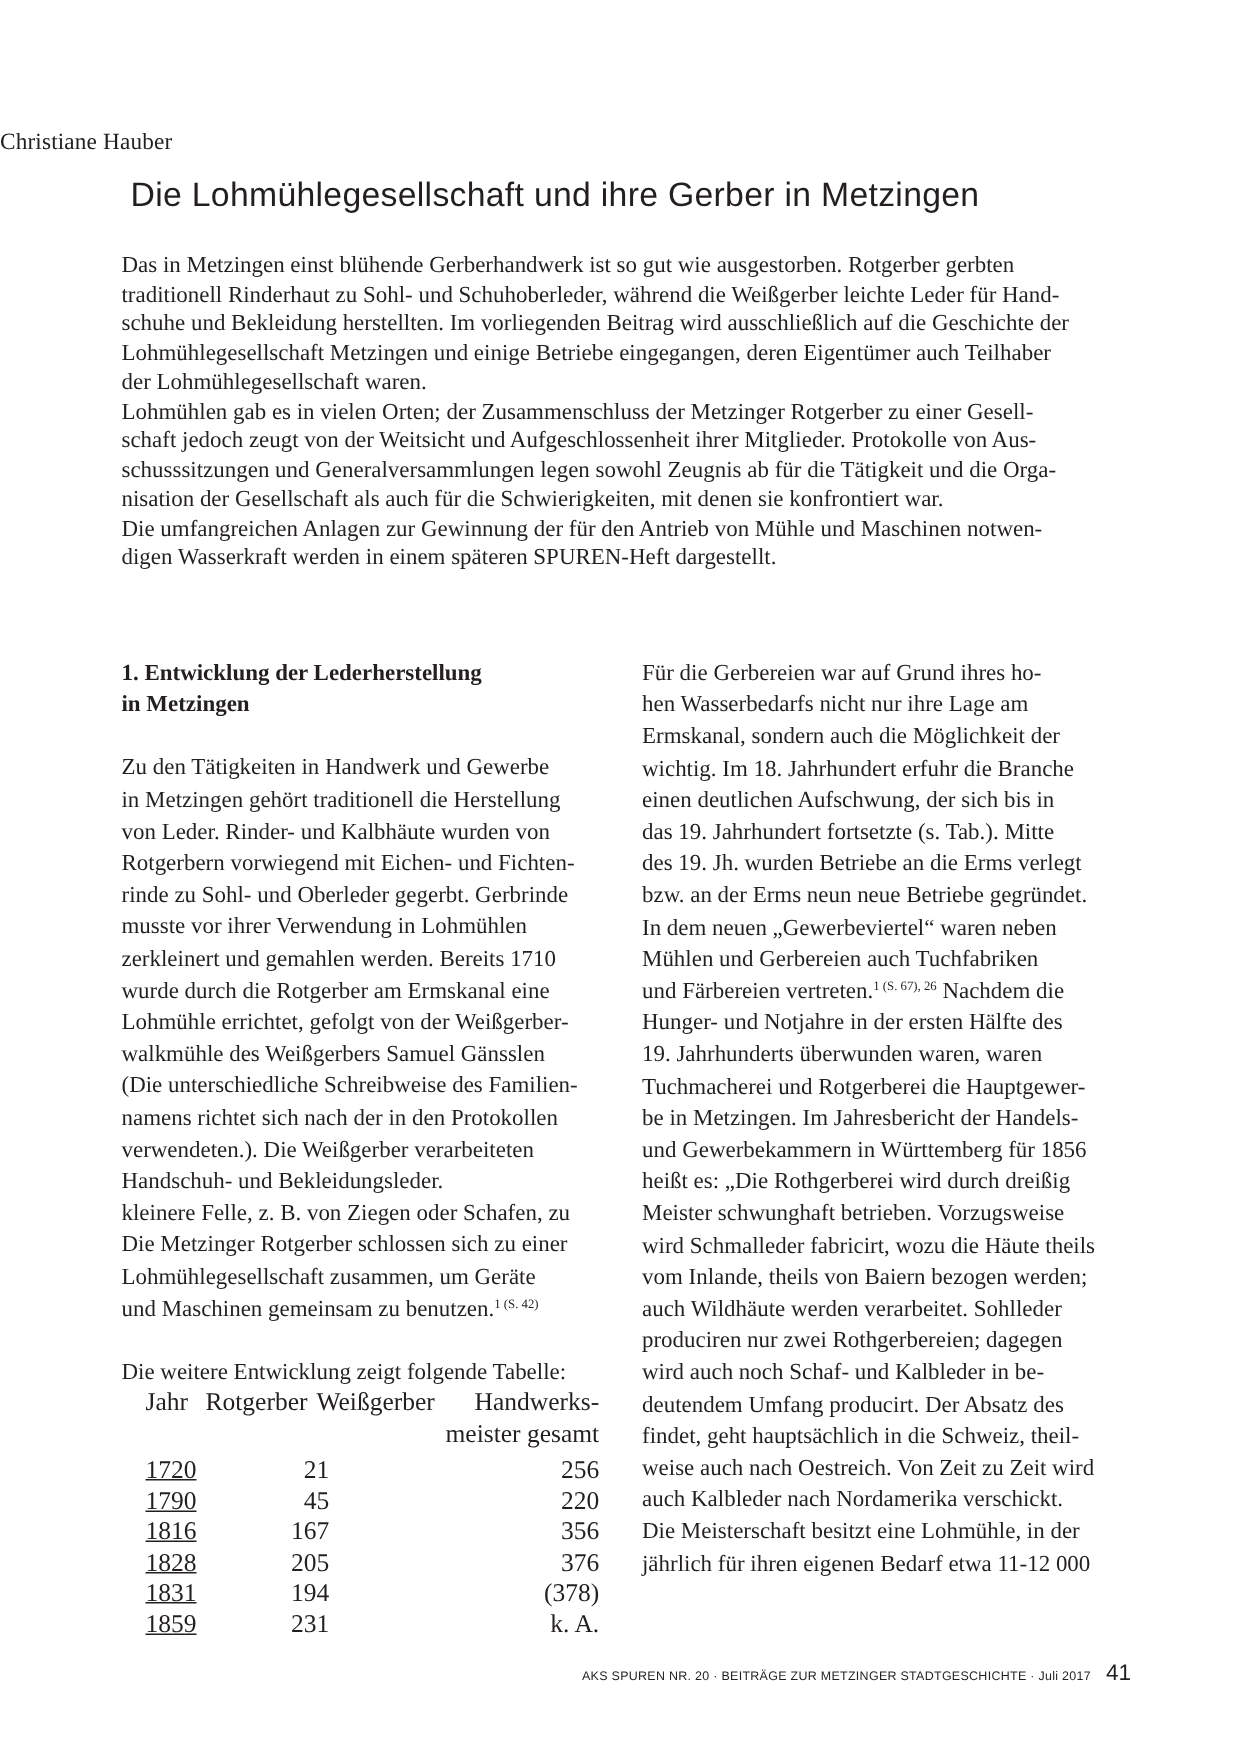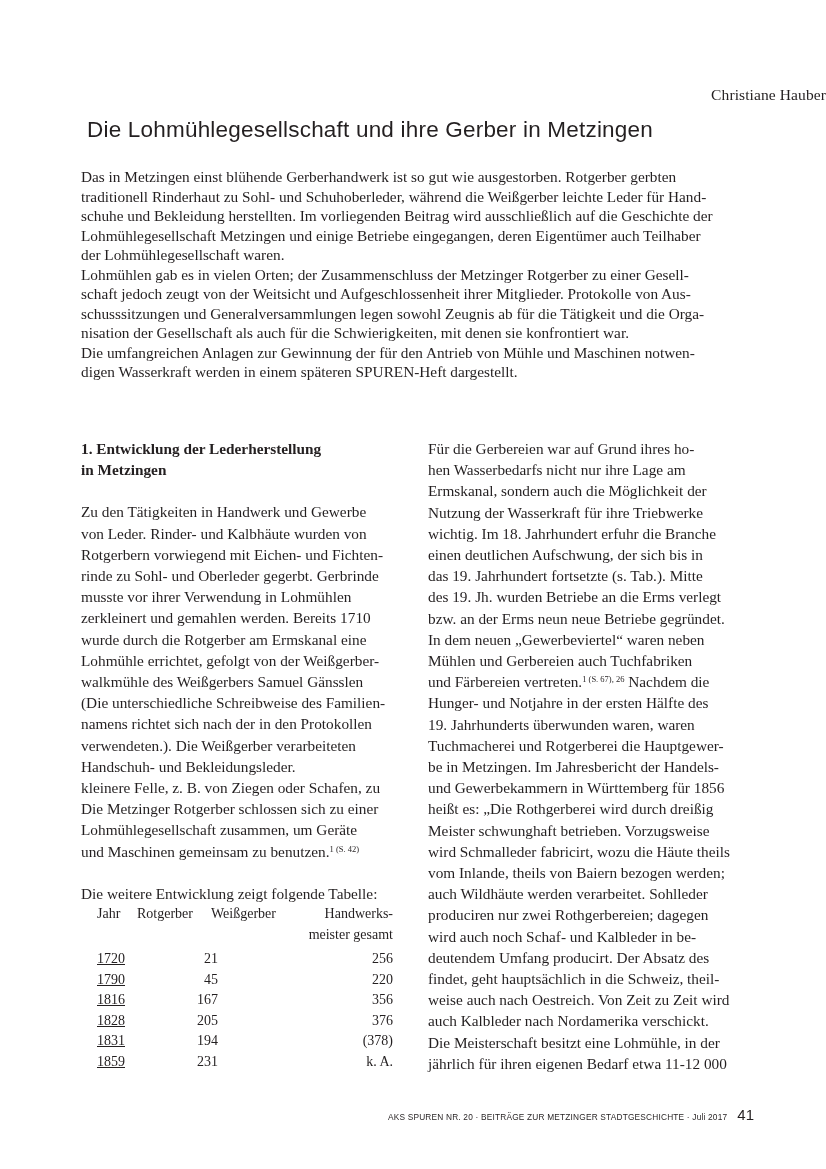--- a/index.html
+++ b/index.html
@@ -1,33 +1,33 @@
 <!DOCTYPE html>
 <html><head>
 <meta charset="utf-8">
 <style>
   html, body { margin: 0; padding: 0; background: #ffffff; }
   body { width: 826px; height: 1169px; position: relative; overflow: hidden; color: #231f20; }
   .serif { font-family: "Liberation Serif", "DejaVu Serif", serif; }
   .sans { font-family: "Liberation Sans", "DejaVu Sans", sans-serif; }
 
-  .author { position: absolute; top: 86px; left: 0; width: 826px; text-align: right; font-size: 15.5px; letter-spacing: 0.1px; }
+  .author { position: absolute; top: 86px; left: 0; width: 826px; text-align: left; font-size: 15.5px; letter-spacing: 0.1px; }
   .title { position: absolute; top: 117px; left: 0; width: 740px; text-align: center; font-size: 22.5px; font-weight: normal; margin: 0; letter-spacing: 0.2px; }
 
   .intro { position: absolute; top: 167px; left: 81px; width: 666px; font-size: 15.3px; line-height: 19.5px; }
   .line { display: block; white-space: nowrap; }
 
   .col-left { position: absolute; top: 438px; left: 81px; width: 330px; font-size: 15.3px; line-height: 21.2px; }
   .col-right { position: absolute; top: 438px; left: 428px; width: 330px; font-size: 15.3px; line-height: 21.2px; }
   .heading { font-weight: bold; margin: 0 0 21px 0; }
   .para { margin: 0; }
   sup { font-size: 8.5px; vertical-align: 5px; line-height: 0; }
 
   .table-intro { margin-top: 21px; }
-  table.data { border-collapse: collapse; margin-left: 16px; font-size: 14px; }
+  table.data { border-collapse: collapse; margin-left: 16px; font-size: 17px; }
   table.data th, table.data td { padding: 0; line-height: 20.5px; font-weight: normal; }
   table.data th { vertical-align: top; }
   th.c-year { text-align: left; width: 40px; }
   th.c-rot { text-align: left; width: 74px; padding-left: 0; }
   th.c-weiss { text-align: left; width: 86px; margin-left: 24px; }
   th.c-total { text-align: right; width: 96px; }
   td.c-year { text-align: left; text-decoration: underline; }
   td.c-rot { text-align: right; padding-right: 24px; }
   td.c-weiss { text-align: left; padding-left: 46px; }
   td.c-total { text-align: right; padding-right: 16px; }
@@ -57,20 +57,21 @@
   <span class="line">digen Wasserkraft werden in einem späteren SPUREN-Heft dargestellt.</span>
 </div>
 
 <div class="col-left serif">
   <div class="heading">
     <span class="line">1.  Entwicklung der Lederherstellung</span>
     <span class="line">in Metzingen</span>
   </div>
   <div class="para">
     <span class="line">Zu den Tätigkeiten in Handwerk und Gewerbe</span>
+    <span class="line">in Metzingen gehört traditionell die Herstellung</span>
     <span class="line">von Leder. Rinder- und Kalbhäute wurden von</span>
     <span class="line">Rotgerbern vorwiegend mit Eichen- und Fichten-</span>
     <span class="line">rinde zu Sohl- und Oberleder gegerbt. Gerbrinde</span>
     <span class="line">musste vor ihrer Verwendung in Lohmühlen</span>
     <span class="line">zerkleinert und gemahlen werden. Bereits 1710</span>
     <span class="line">wurde durch die Rotgerber am Ermskanal eine</span>
     <span class="line">Lohmühle errichtet, gefolgt von der Weißgerber-</span>
     <span class="line">walkmühle des Weißgerbers Samuel Gänsslen</span>
     <span class="line">(Die unterschiedliche Schreibweise des Familien-</span>
     <span class="line">namens richtet sich nach der in den Protokollen</span>
@@ -134,21 +135,20 @@
         </tr>
       </tbody>
   </table>
 </div>
 
 <div class="col-right serif">
   <div class="para">
     <span class="line">Für die Gerbereien war auf Grund ihres ho-</span>
     <span class="line">hen Wasserbedarfs nicht nur ihre Lage am</span>
     <span class="line">Ermskanal, sondern auch die Möglichkeit der</span>
-    <span class="line">Nutzung der Wasserkraft für ihre Triebwerke</span>
     <span class="line">wichtig. Im 18. Jahrhundert erfuhr die Branche</span>
     <span class="line">einen deutlichen Aufschwung, der sich bis in</span>
     <span class="line">das 19. Jahrhundert fortsetzte (s. Tab.). Mitte</span>
     <span class="line">des 19. Jh. wurden Betriebe an die Erms verlegt</span>
     <span class="line">bzw. an der Erms neun neue Betriebe gegründet.</span>
     <span class="line">In dem neuen „Gewerbeviertel“ waren neben</span>
     <span class="line">Mühlen und Gerbereien auch Tuchfabriken</span>
     <span class="line"><span>und Färbereien vertreten.</span><sup>1 (S. 67), 26</sup><span> Nachdem die</span></span>
     <span class="line">Hunger- und Notjahre in der ersten Hälfte des</span>
     <span class="line">19. Jahrhunderts überwunden waren, waren</span>

